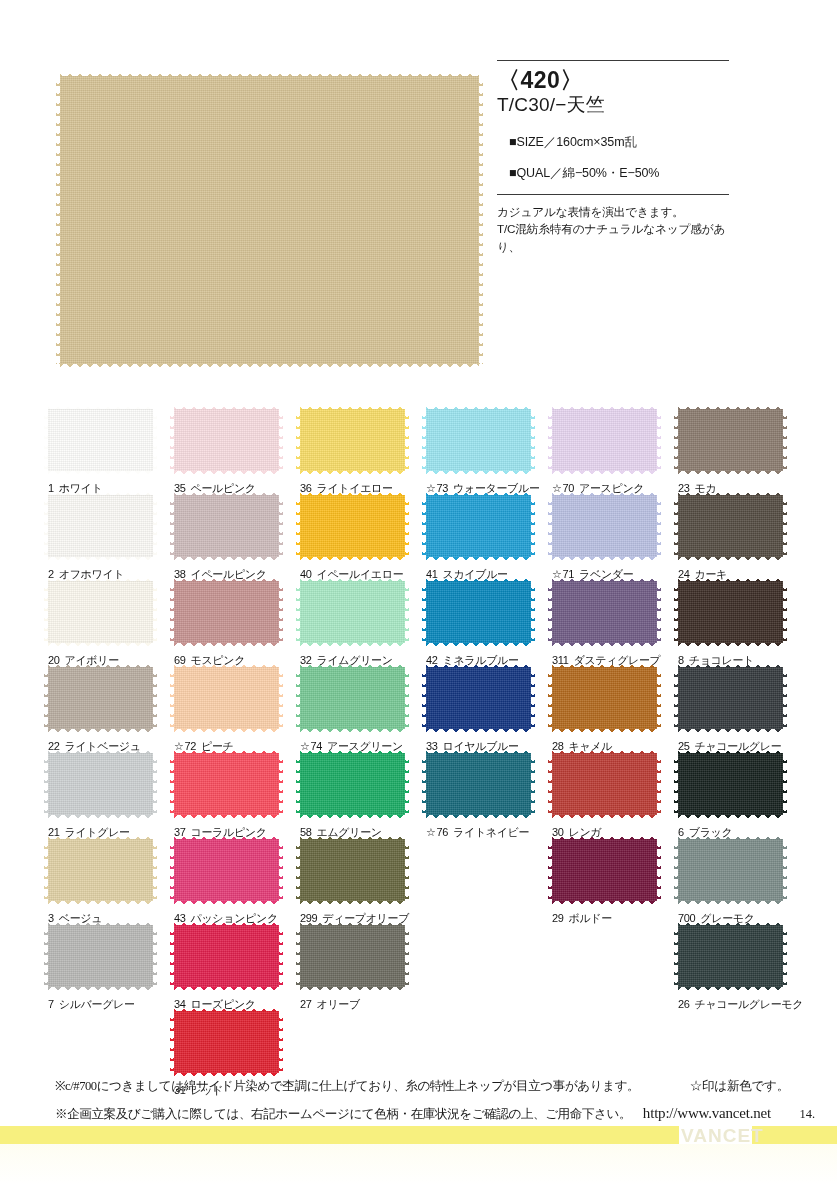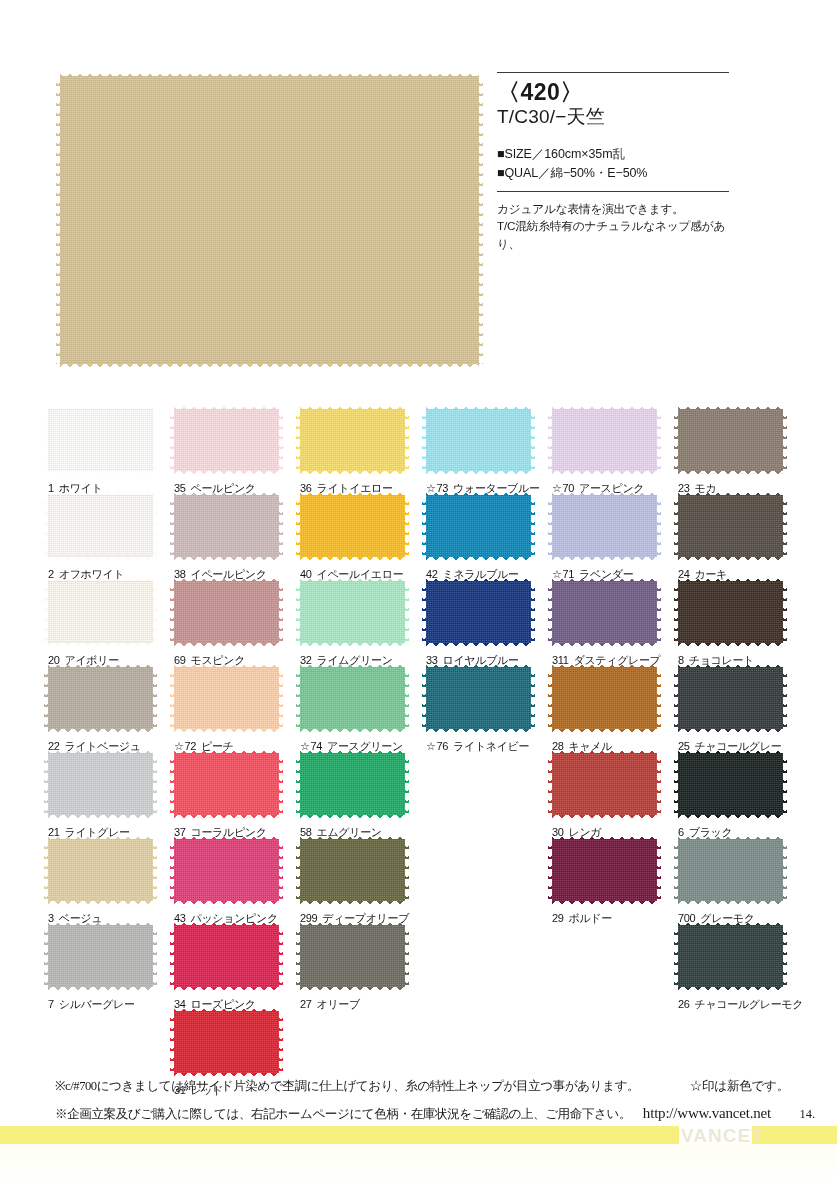--- a/index.html
+++ b/index.html
@@ -75,21 +75,21 @@
       linear-gradient(45deg, var(--sw) 25%, transparent 25.5%),
       linear-gradient(-45deg, var(--sw) 25%, transparent 25.5%);
   }
   .pinked .zig-left { left: -4px; transform: scaleX(-1); }
   .pinked .zig-right { right: -4px; }
 
   
   #header-block {
     position: absolute;
     left: 497px;
-    top: 72px;
+    top: 60px;
     width: 232px;
   }
   .rule {
     border: 0;
     border-top: 1.2px solid #3a3a3a;
     margin: 0;
   }
   #product-code {
     font-size: 23px;
     font-weight: 700;
@@ -100,21 +100,21 @@
   #product-name {
     font-size: 19px;
     font-weight: 400;
     margin: 2px 0 0 0;
     line-height: 1.12;
     letter-spacing: 0.2px;
   }
   .spec-line {
     font-size: 12.5px;
     line-height: 1.45;
-    margin: 0;
+    margin: 12px;
     letter-spacing: -0.1px;
   }
   #spec-list { margin-top: 18px; margin-bottom: 9px; }
   #desc-block { margin-top: 8px; }
   .desc-line {
     font-size: 11.7px;
     line-height: 1.52;
     margin: 0;
     letter-spacing: -0.2px;
   }
@@ -482,20 +482,30 @@
         <div class="cell-swatch pinked" style="--sw: #9ae4ef;">
           <div class="zig zig-top"></div>
           <div class="zig zig-bot"></div>
           <div class="zig zig-left"></div>
           <div class="zig zig-right"></div>
           <div class="cloth"></div>
         </div>
         <div class="cell-label"><span class="star">☆</span><span class="num">73</span><span>ウォーターブルー</span></div>
       </div>
       <div class="color-cell">
+        <div class="cell-swatch pinked" style="--sw: #1e9fd4;">
+          <div class="zig zig-top"></div>
+          <div class="zig zig-bot"></div>
+          <div class="zig zig-left"></div>
+          <div class="zig zig-right"></div>
+          <div class="cloth"></div>
+        </div>
+        <div class="cell-label"><span class="num">41</span><span>スカイブルー</span></div>
+      </div>
+      <div class="color-cell">
         <div class="cell-swatch pinked" style="--sw: #0686bb;">
           <div class="zig zig-top"></div>
           <div class="zig zig-bot"></div>
           <div class="zig zig-left"></div>
           <div class="zig zig-right"></div>
           <div class="cloth"></div>
         </div>
         <div class="cell-label"><span class="num">42</span><span>ミネラルブルー</span></div>
       </div>
       <div class="color-cell">

